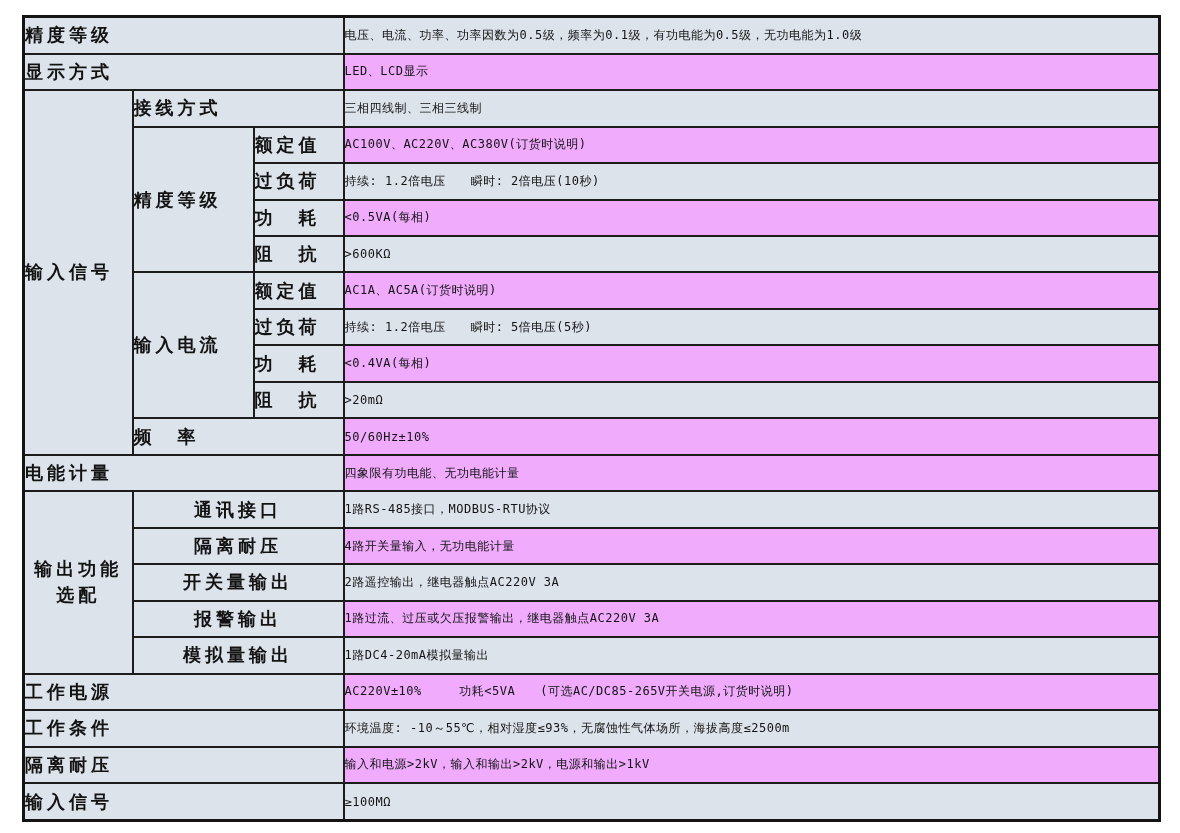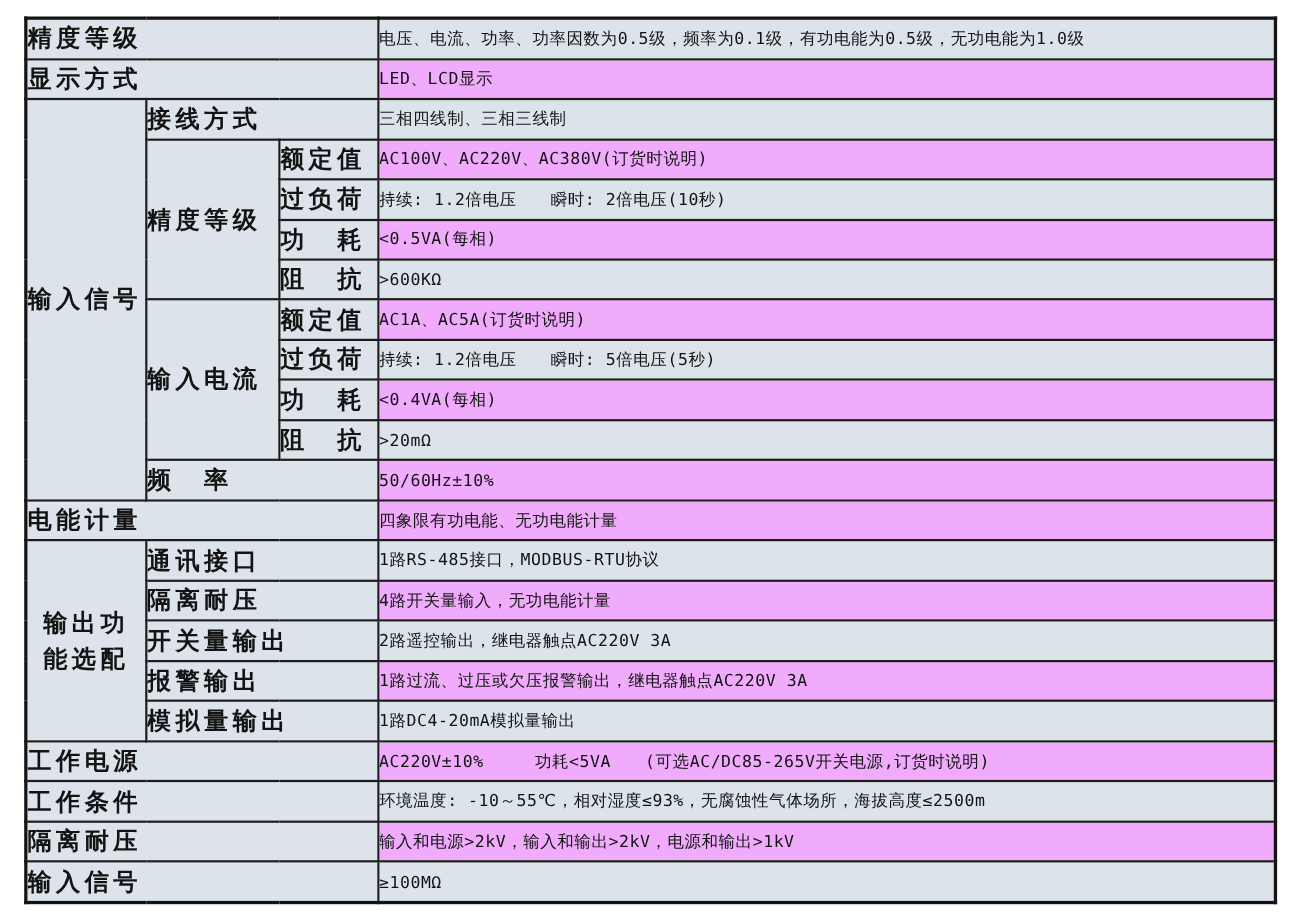--- a/index.html
+++ b/index.html
@@ -27,39 +27,39 @@
     vertical-align: middle;
     overflow: hidden;
     white-space: nowrap;
     color: #131313;
     padding: 0;
   }
   
   td.lbl {
     background: #dce3ea;
     font-weight: bold;
-    font-size: 22px;
+    font-size: 18px;
     letter-spacing: 4px;
   }
   td.lbl-left   { text-align: left; padding-left: 21px; }
   td.lbl-center { text-align: left; }
-  td.lbl-sub    { text-align: left; padding-left: 16px; }
+  td.lbl-sub    { text-align: center; padding-left: 16px; }
   td.lbl-wrap   { text-align: center; }
   td.lbl-wrap .wrap-inner {
     display: inline-block;
     max-width: 92px;
     white-space: normal;
     line-height: 1.45;
     text-align: center;
     vertical-align: middle;
   }
   
   td.val {
     font-family: "DejaVu Sans Mono", "DejaVu Sans", sans-serif;
-    font-size: 15px;
+    font-size: 12px;
     letter-spacing: 0.5px;
     padding-left: 10px;
     text-align: left;
   }
   td.val.shade { background: #dce3ea; }
   td.val.plain { background: #f0abfc; }
 </style>
 </head>
 <body>
 

